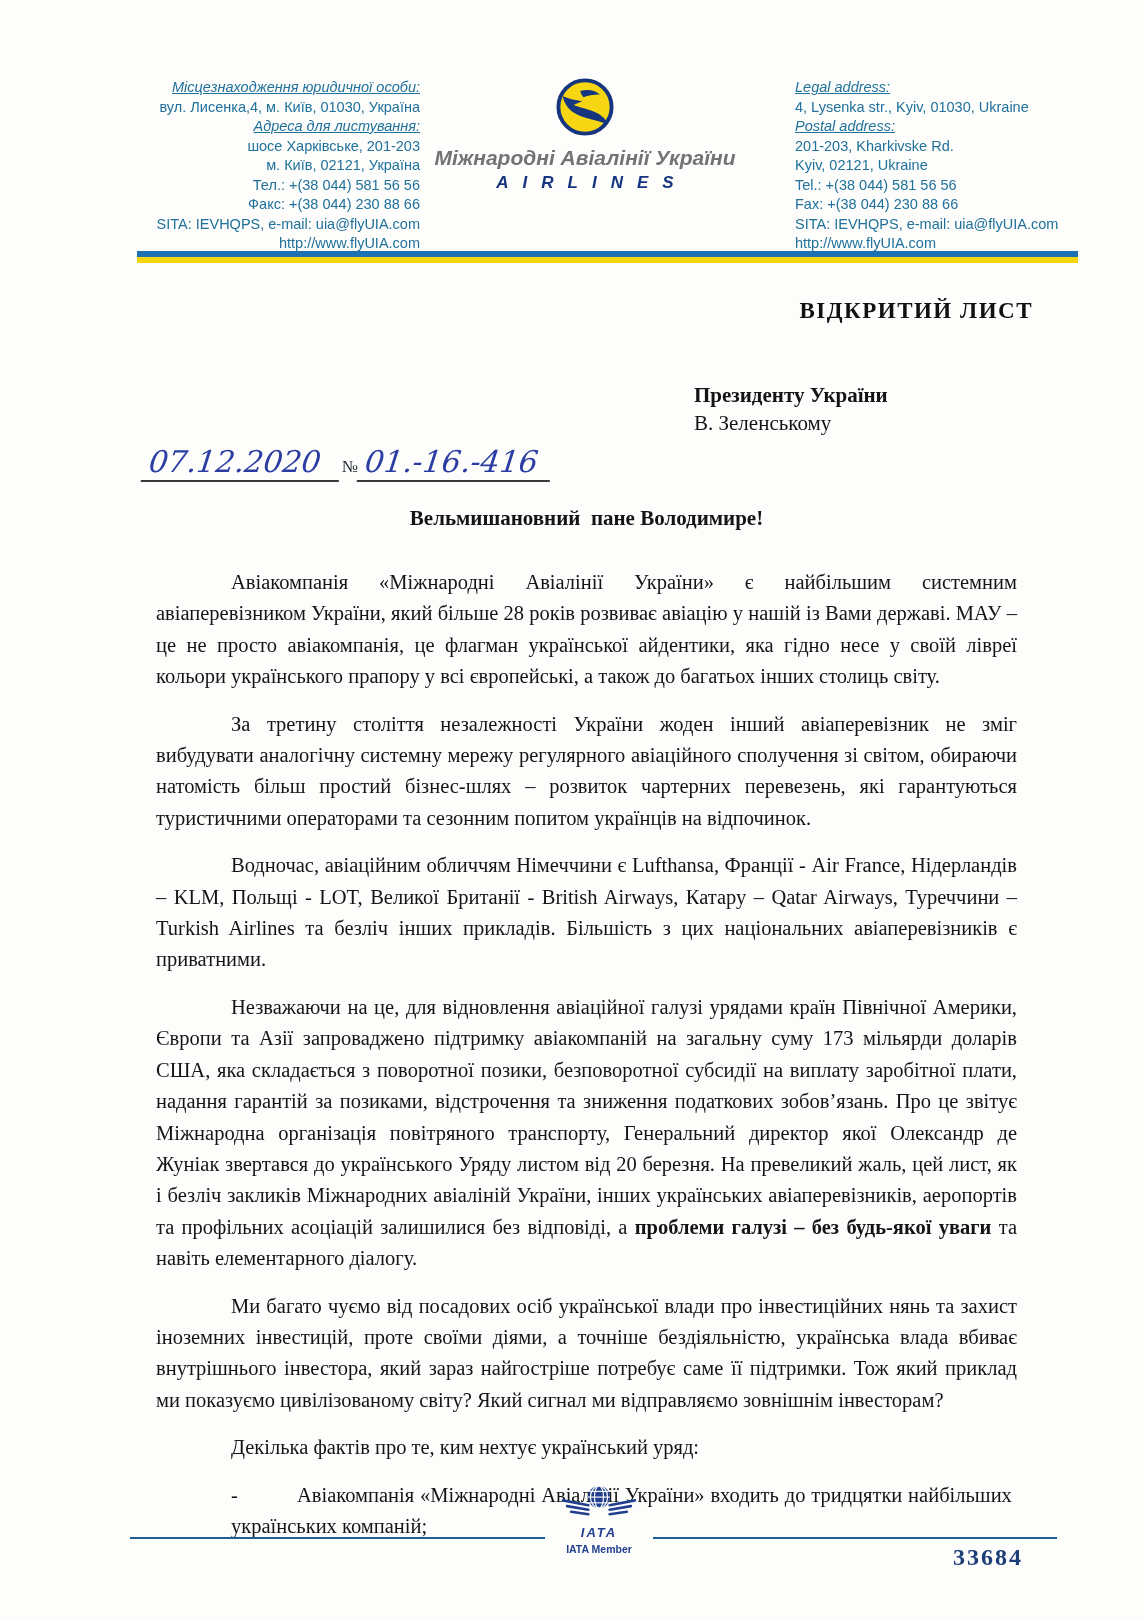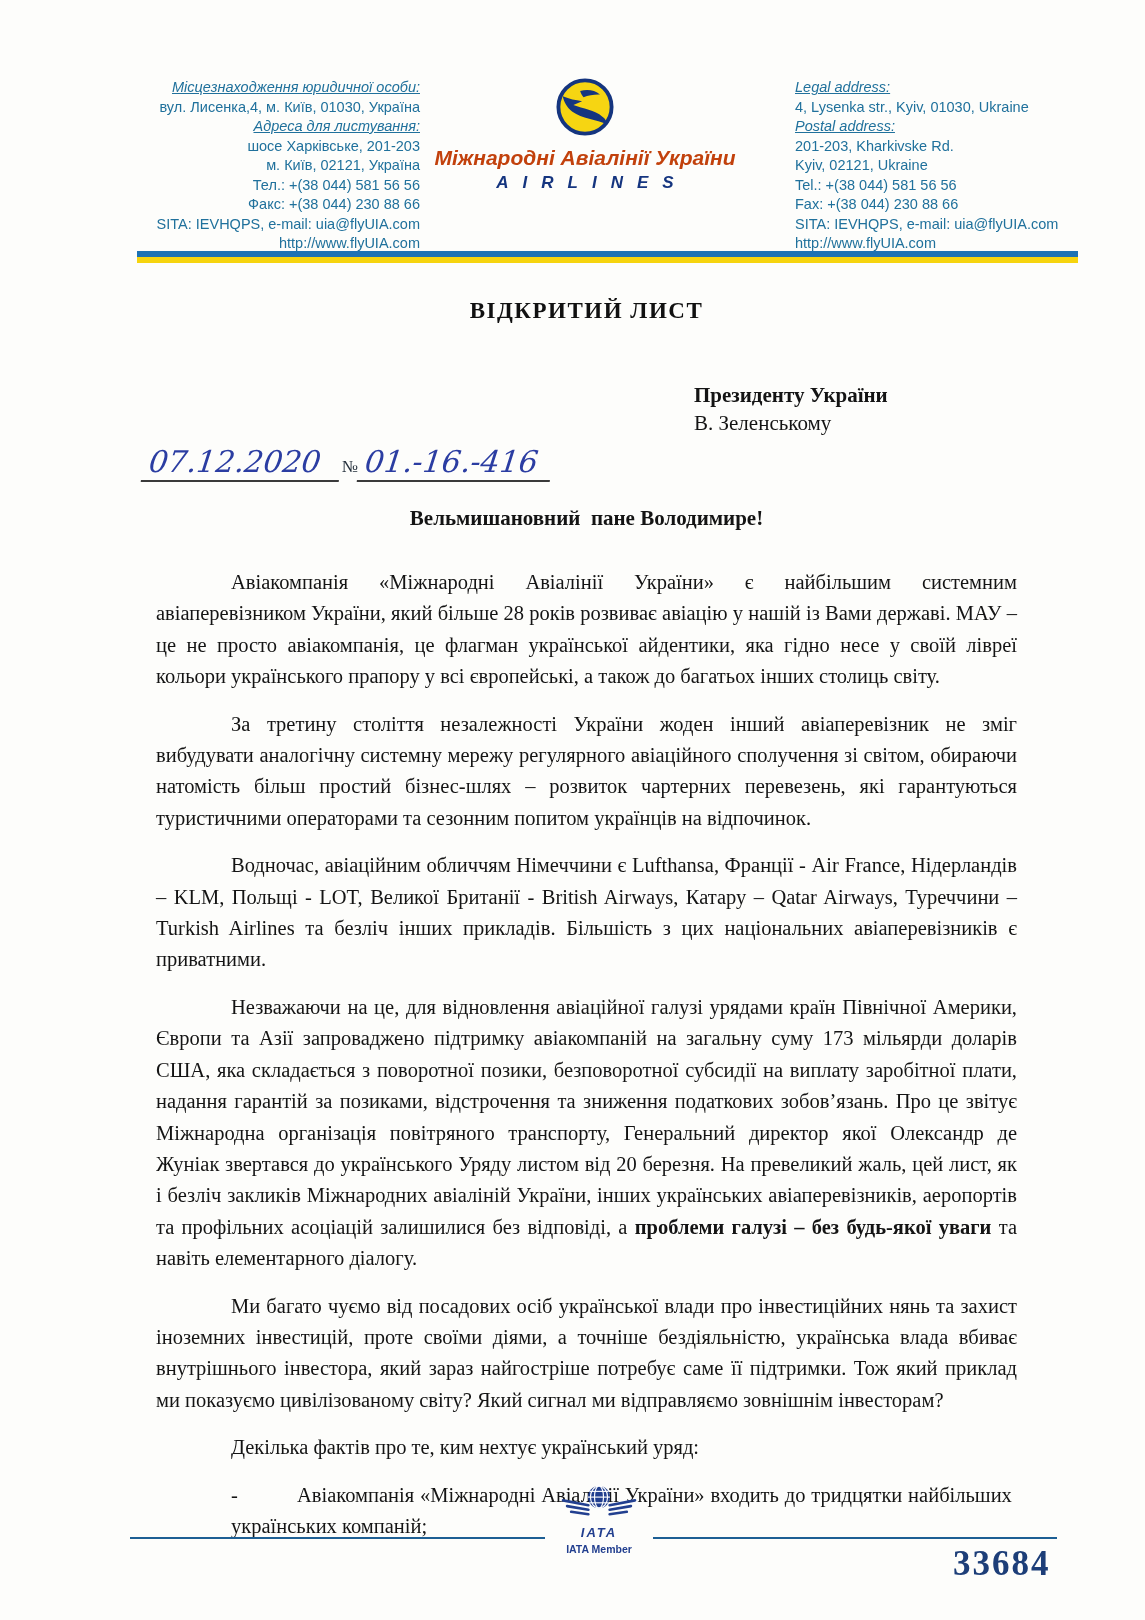--- a/index.html
+++ b/index.html
@@ -13,39 +13,39 @@
     font-family:"Liberation Sans", sans-serif;
     font-size:14.5px;line-height:19.5px;
   }
   #hdr-left{left:100px;width:320px;text-align:right;}
   #hdr-right{left:795px;width:300px;text-align:left;}
   .hdr-label{font-style:italic;text-decoration:underline;}
   
   #logo{position:absolute;top:78px;left:415px;width:340px;text-align:center;}
   #logo-mark{width:58px;height:58px;display:inline-block;}
   #logo-cyr{
-    margin-top:6px;color:#c2410c;font-family:"Liberation Sans",sans-serif;
+    margin-top:6px;color:#737373;font-family:"Liberation Sans",sans-serif;
     font-weight:bold;font-style:italic;font-size:21px;line-height:24px;
   }
   #logo-en{
     margin-top:2px;color:#15357f;font-family:"Liberation Sans",sans-serif;
     font-weight:bold;font-size:31px;line-height:34px;letter-spacing:-0.5px;
   }
   #logo-sub{
     margin-top:3px;color:#15357f;font-family:"Liberation Sans",sans-serif;
     font-weight:bold;font-style:italic;font-size:17px;
     letter-spacing:14px;padding-left:14px;
   }
   
   .stripe{position:absolute;left:137px;width:941px;height:6px;}
   #stripe-blue{top:251px;background:#1d72b4;}
   #stripe-yellow{top:257px;background:#f6d40e;}
   
   #doc-title{
-    position:absolute;top:298px;left:140px;width:893px;text-align:center;
+    position:absolute;top:298px;left:140px;width:893px;text-align:right;
     font-weight:bold;font-size:23px;letter-spacing:1.5px;color:#111;
   }
   #addressee{position:absolute;top:381px;left:686px;font-size:21px;line-height:28px;margin-left:8px;}
   #addressee .l1{font-weight:bold;}
   
   #refline{position:absolute;top:444px;left:143px;white-space:nowrap;}
   .hand{
     display:inline-block;font-family:"DejaVu Serif",serif;font-style:italic;
     font-size:30px;color:#2b3da2;transform:skewX(-7deg);
     border-bottom:2px solid #3a3a3a;line-height:36px;
@@ -77,21 +77,21 @@
   #iata-name{
     font-family:"Liberation Sans",sans-serif;font-weight:bold;font-style:italic;
     font-size:13px;letter-spacing:2px;line-height:18px;
   }
   #iata-member{
     font-family:"Liberation Sans",sans-serif;font-weight:bold;
     font-size:10.5px;line-height:14px;
   }
   #doc-number{
     position:absolute;top:1544px;left:953px;color:#1d3e78;
-    font-weight:bold;font-size:35px;letter-spacing:2px;
+    font-weight:bold;font-size:24px;letter-spacing:2px;
   }
 </style>
 </head>
 <body>
 
 <div id="hdr-left" class="hdr">
   <div class="hdr-label">Місцезнаходження юридичної особи:</div>
   <div>вул. Лисенка,4, м. Київ, 01030, Україна</div>
   <div class="hdr-label">Адреса для листування:</div>
   <div>шосе Харківське, 201-203</div>

